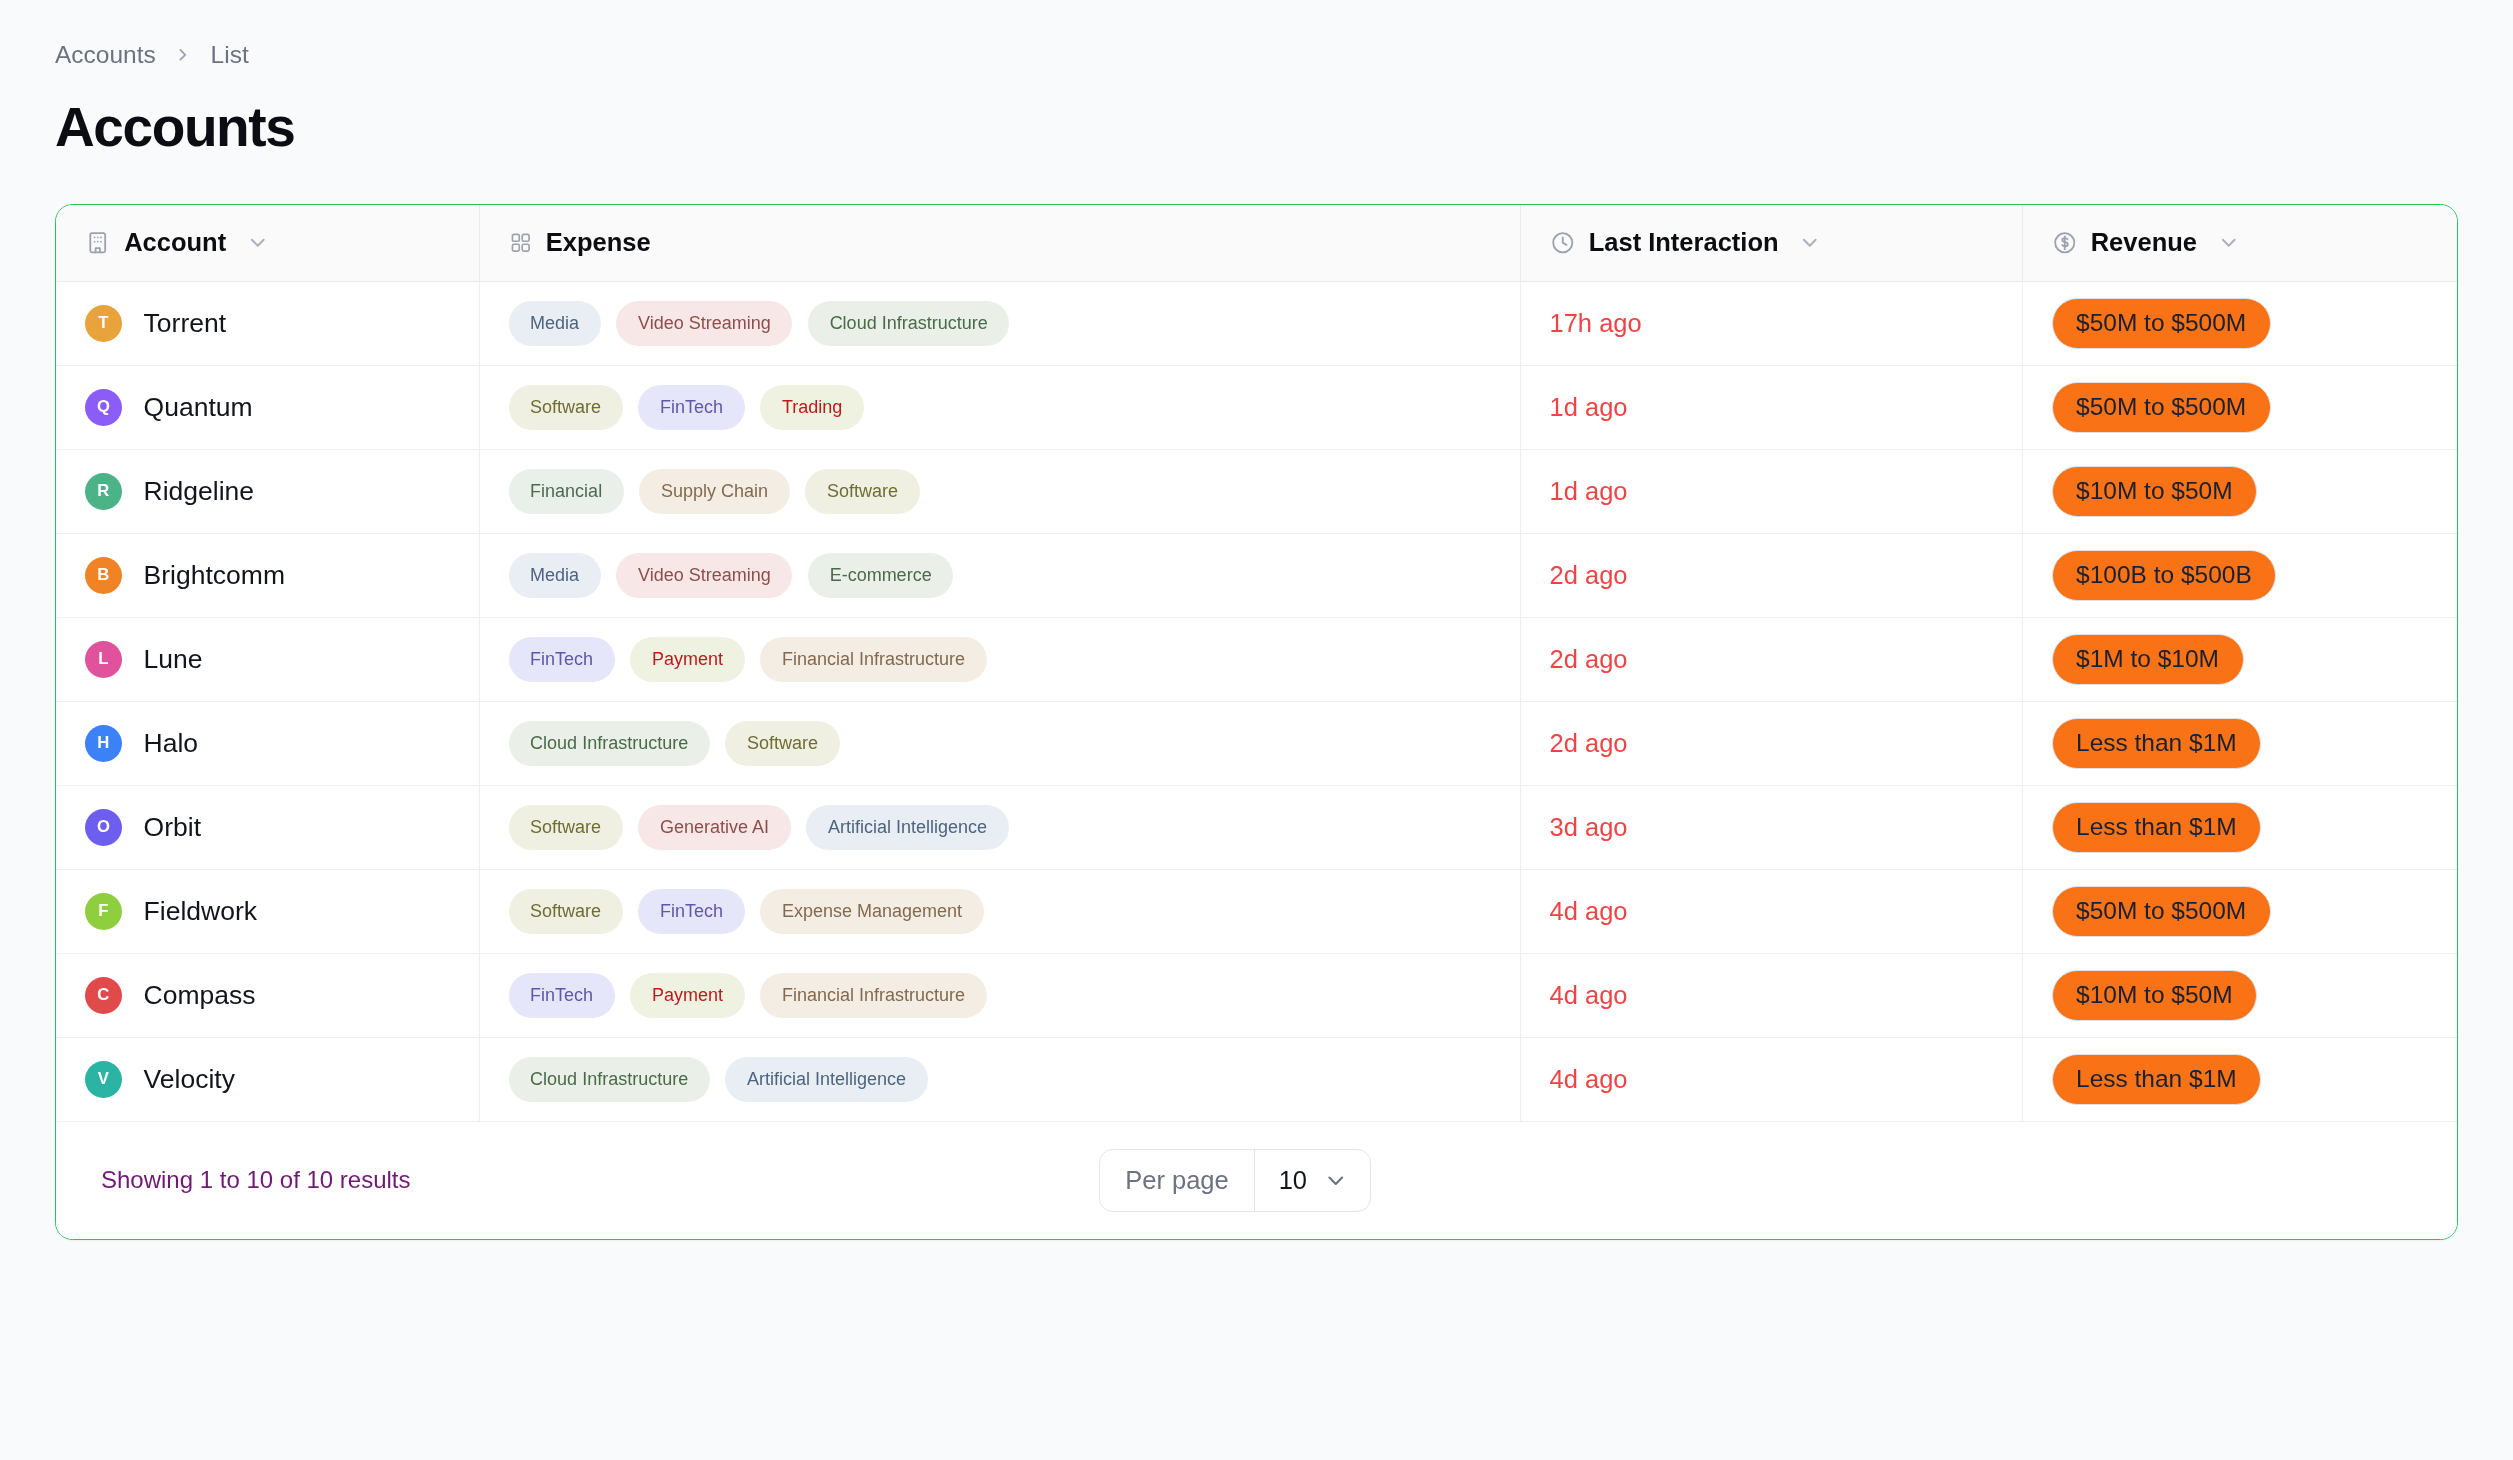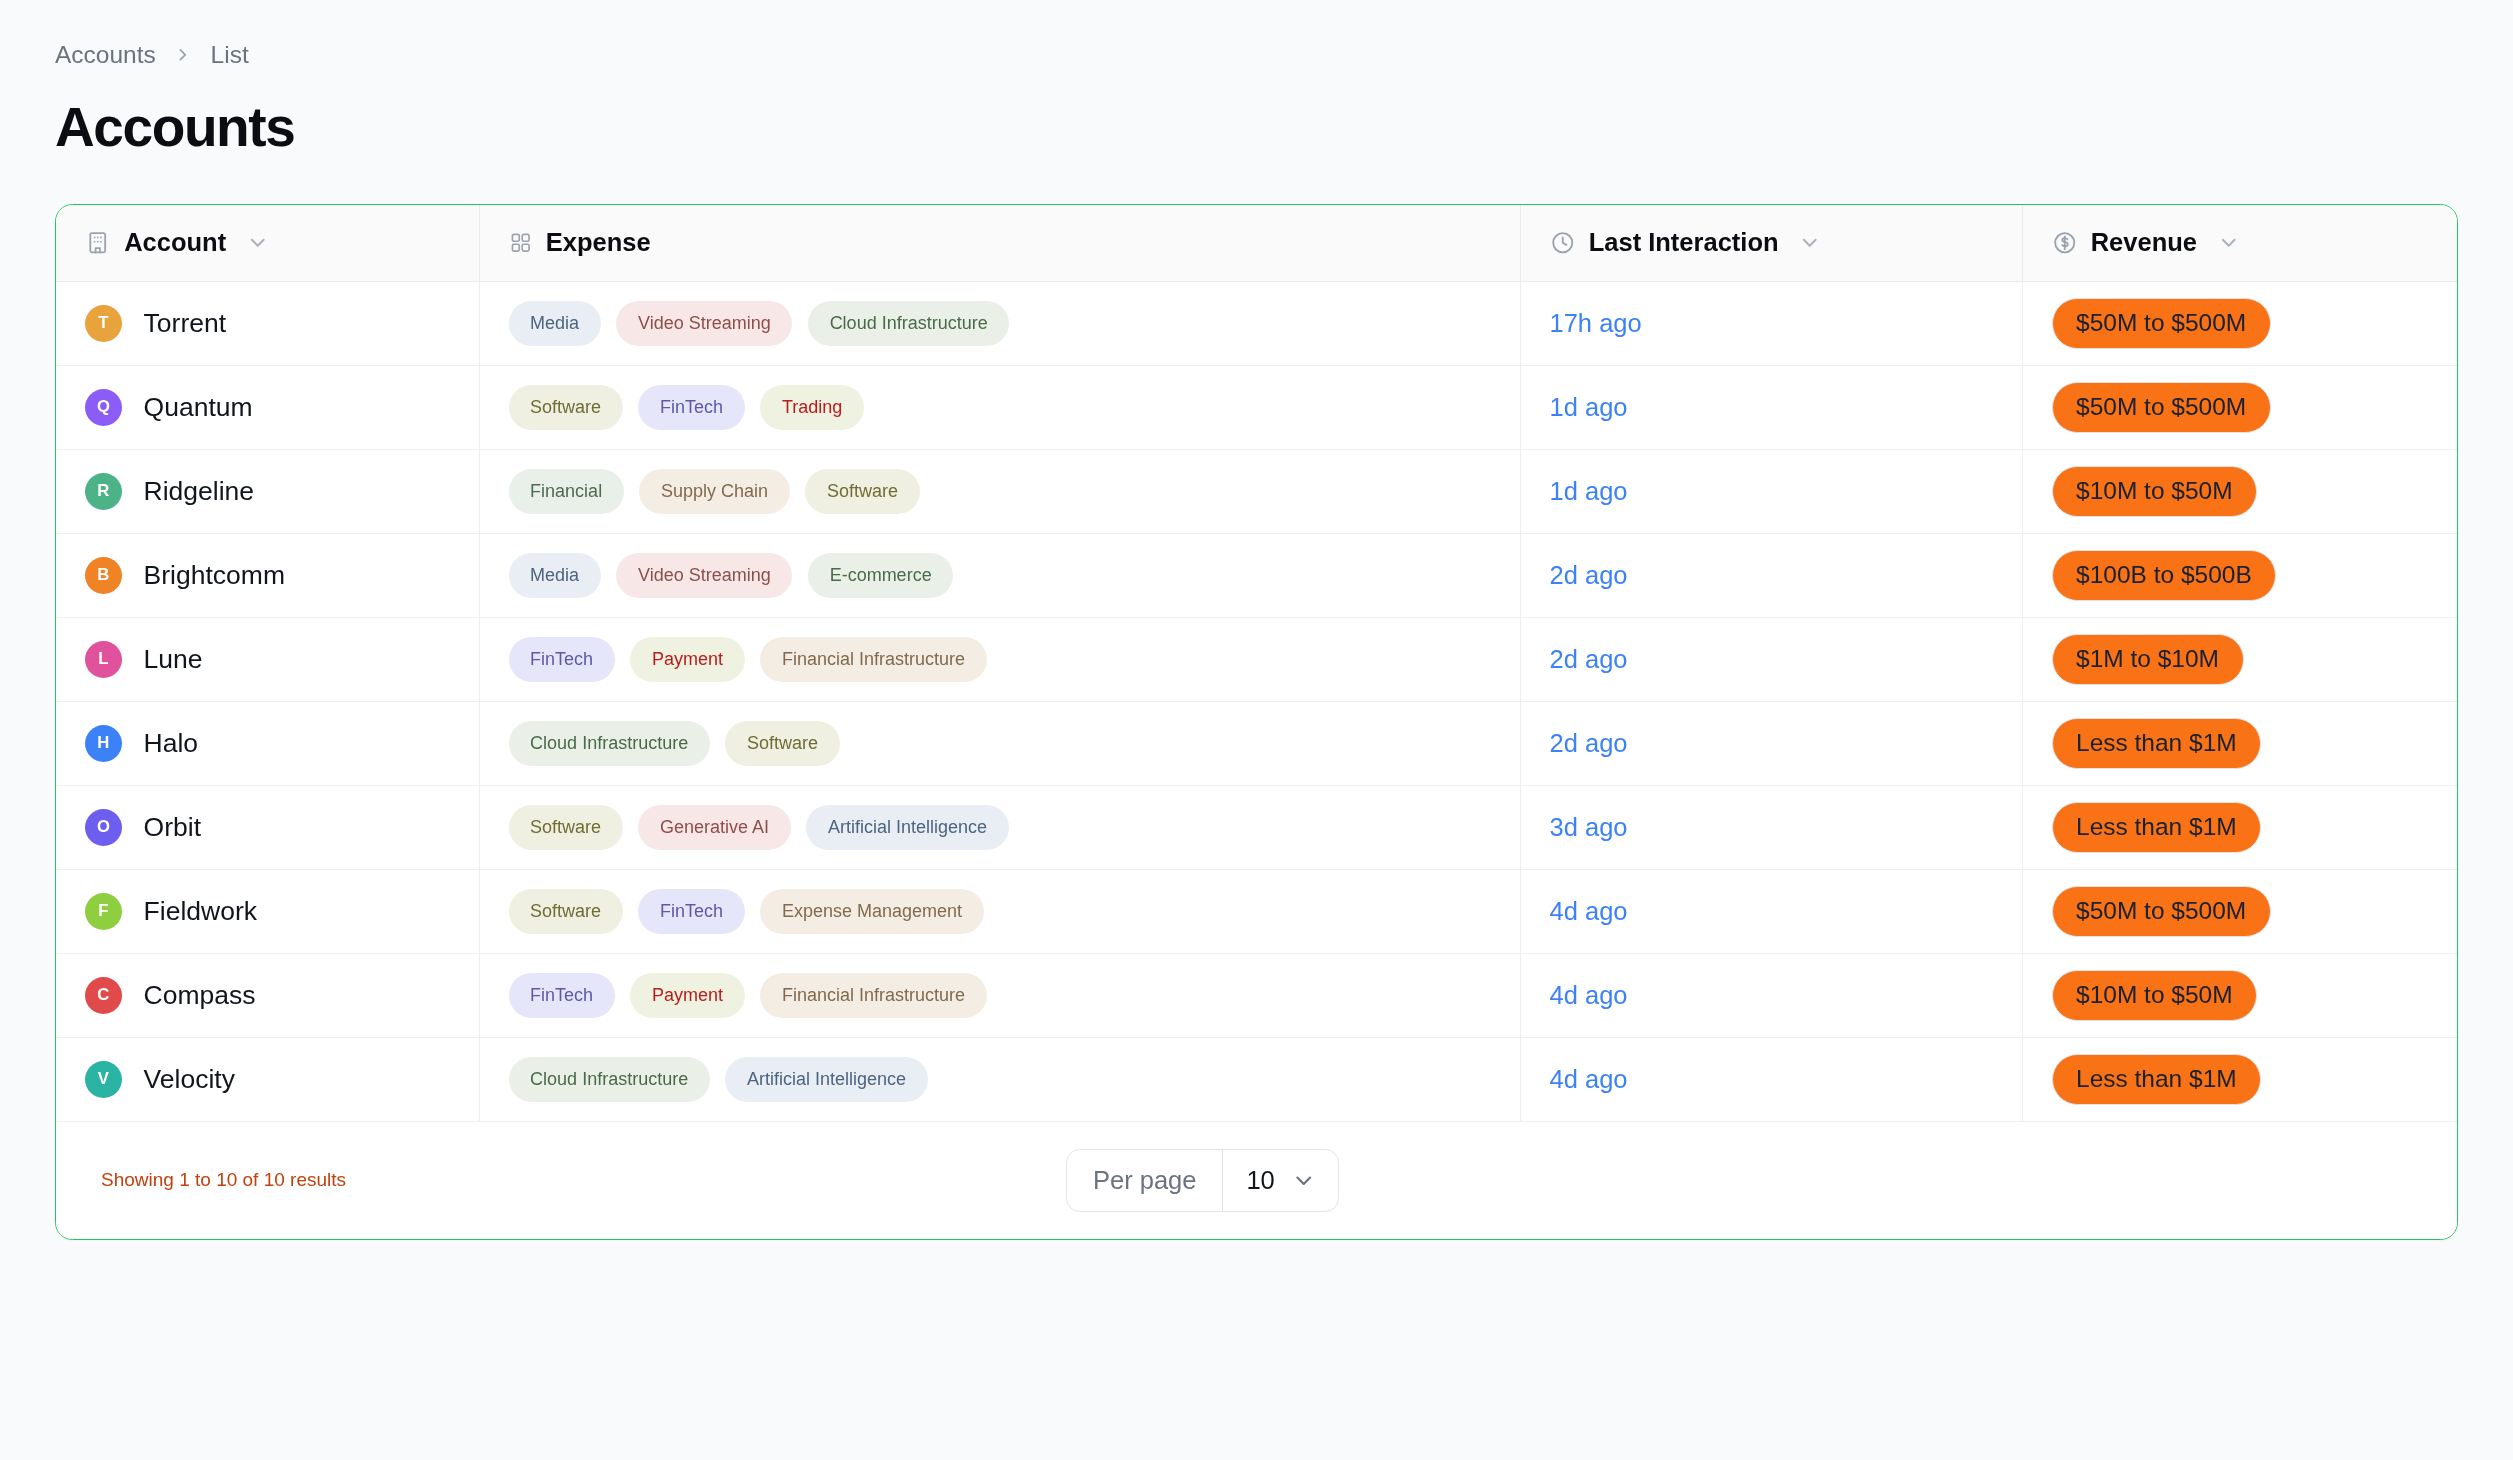--- a/index.html
+++ b/index.html
@@ -91,37 +91,37 @@
   .tag-blue   { background: #e8eef4; color: #4d6480; }
   .tag-rose   { background: #f7e8e7; color: #8d4f4c; }
   .tag-green  { background: #eaf0e8; color: #4a6a48; }
   .tag-olive  { background: #f0f0e2; color: #6f6d33; }
   .tag-indigo { background: #e6e6fa; color: #5f58a8; text-align: center; }
   .tag-beige  { background: #f4ede4; color: #836a4e; }
   .tag-mint   { background: #e9f0e9; color: #4e6b50; }
   .tag-lime   { background: #eff2e0; color: #b91c1c; }
 
   
-  .last-val { font-size: 25.5px; color: #3b82f6; }
+  .last-val { font-size: 25.5px; color: #ef4444; }
 
   
   .rev-pill {
     display: inline-flex; align-items: center;
     height: 51px; padding: 0 23.5px;
     border: 1px solid #dfe2e7; border-radius: 979px;
     background: #f97316; color: #1b2130; font-size: 24.5px;
     white-space: nowrap;
   }
 
   
   .table-footer {
     display: flex; align-items: center; justify-content: space-between;
     padding: 27.4px 45px; background: #fff; min-height: 116px;
   }
-  .showing { font-size: 19px; color: #c2410c; }
+  .showing { font-size: 24px; color: #701a75; }
   .perpage {
     display: inline-flex; align-items: stretch;
     border: 1px solid #e1e4e9; border-radius: 13.7px; overflow: hidden;
     background: #fff;
   }
   .perpage-label {
     display: flex; align-items: center;
     padding: 0 25.5px; height: 61px;
     font-size: 25.5px; color: #6b7280;
   }

